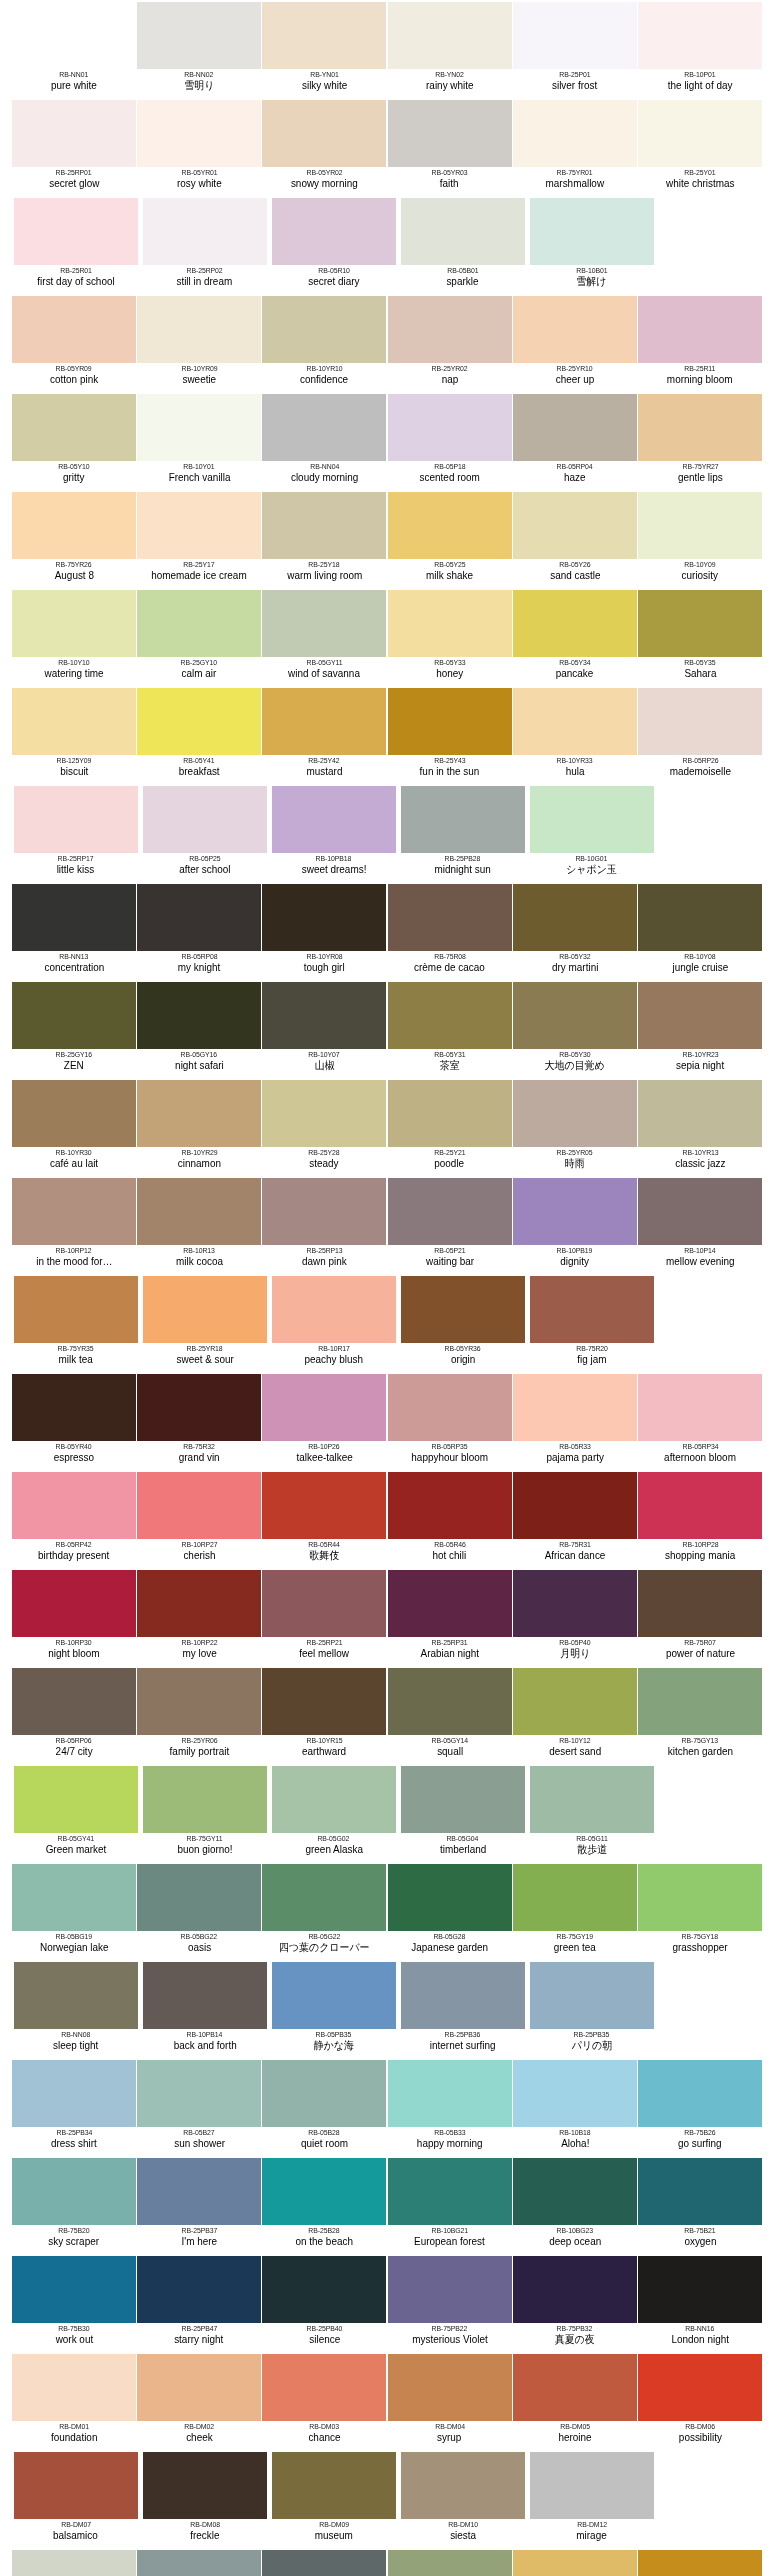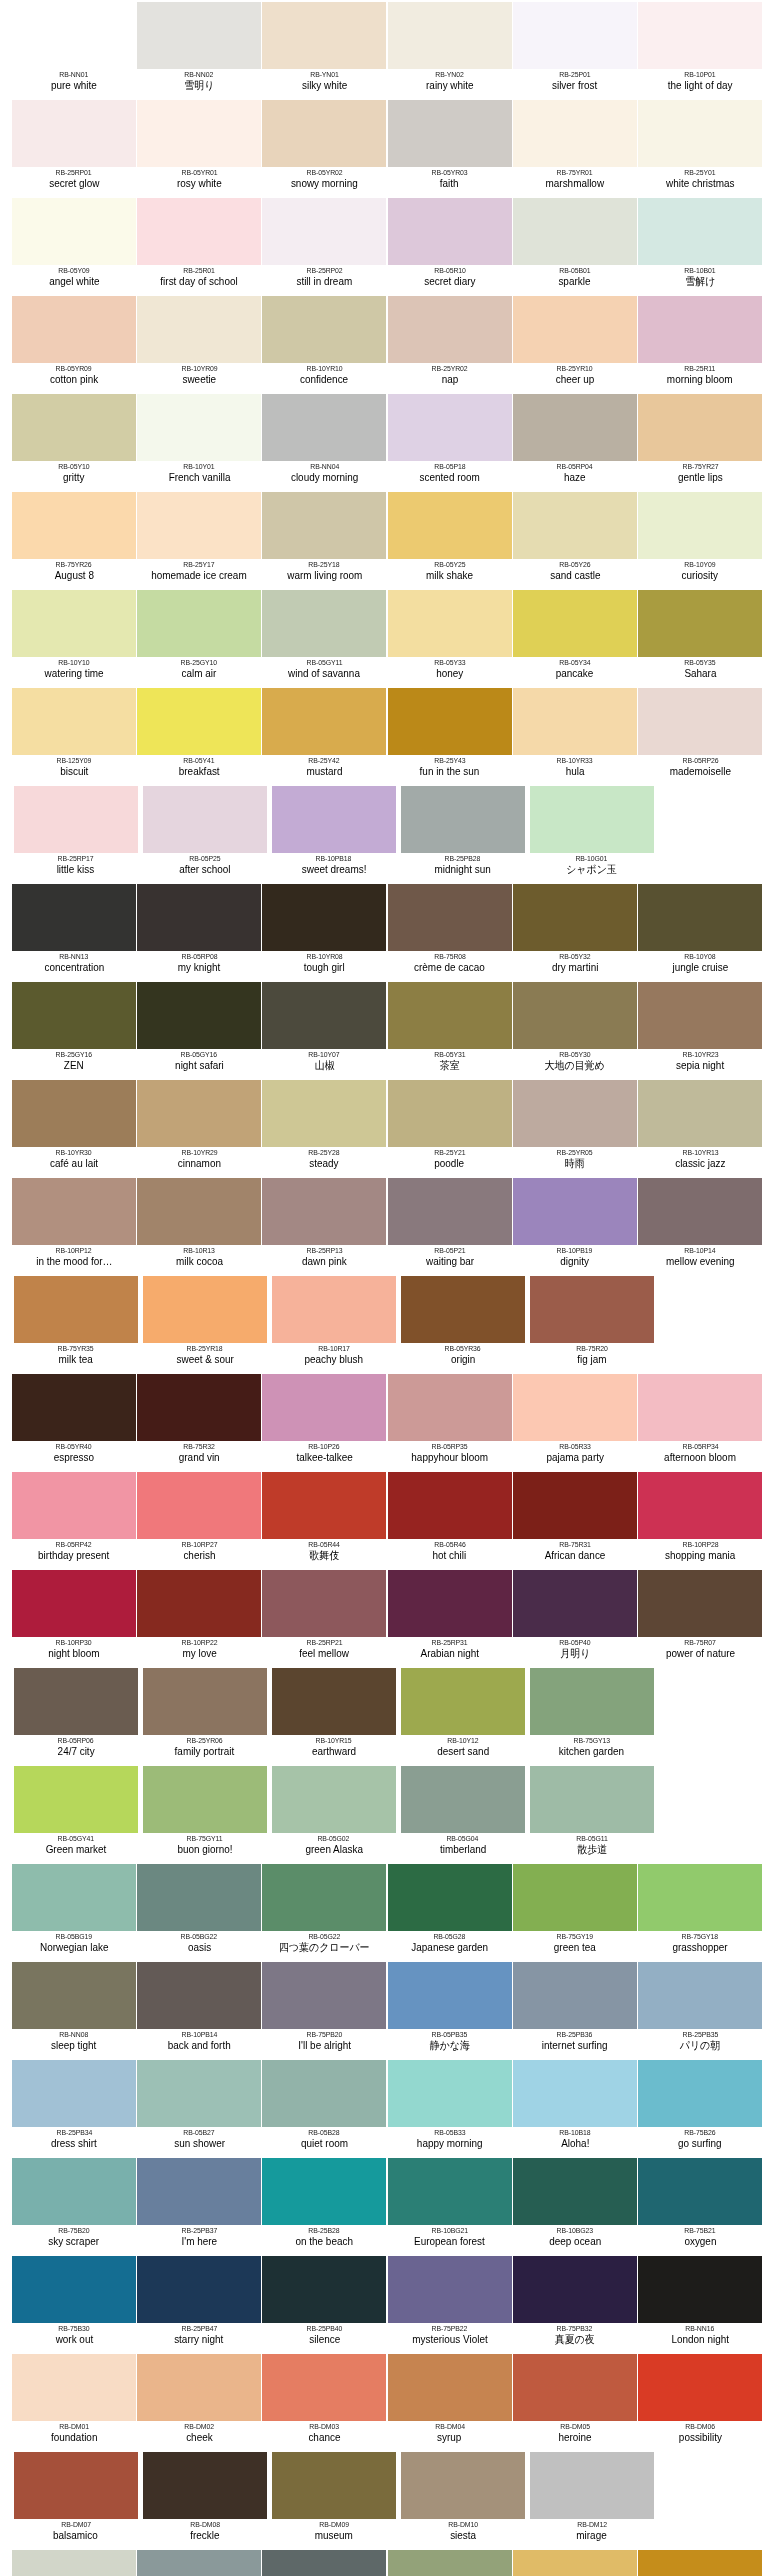--- a/index.html
+++ b/index.html
@@ -130,25 +130,20 @@
         <div class="swatch-name">marshmallow</div>
       </div>
       <div class="swatch-cell">
         <div class="swatch-chip" style="background: rgb(248, 244, 230);"></div>
         <div class="swatch-code">RB-25Y01</div>
         <div class="swatch-name">white christmas</div>
       </div>
     </div>
     <div class="swatch-row">
       <div class="swatch-cell">
-        <div class="swatch-chip" style="background: rgb(251, 250, 234);"></div>
-        <div class="swatch-code">RB-05Y09</div>
-        <div class="swatch-name">angel white</div>
-      </div>
-      <div class="swatch-cell">
         <div class="swatch-chip" style="background: rgb(251, 222, 225);"></div>
         <div class="swatch-code">RB-25R01</div>
         <div class="swatch-name">first day of school</div>
       </div>
       <div class="swatch-cell">
         <div class="swatch-chip" style="background: rgb(244, 237, 242);"></div>
         <div class="swatch-code">RB-25RP02</div>
         <div class="swatch-name">still in dream</div>
       </div>
       <div class="swatch-cell">
@@ -615,20 +610,25 @@
         <div class="swatch-chip" style="background: rgb(139, 116, 96);"></div>
         <div class="swatch-code">RB-25YR06</div>
         <div class="swatch-name">family portrait</div>
       </div>
       <div class="swatch-cell">
         <div class="swatch-chip" style="background: rgb(91, 69, 47);"></div>
         <div class="swatch-code">RB-10YR15</div>
         <div class="swatch-name">earthward</div>
       </div>
       <div class="swatch-cell">
+        <div class="swatch-chip" style="background: rgb(108, 106, 76);"></div>
+        <div class="swatch-code">RB-05GY14</div>
+        <div class="swatch-name">squall</div>
+      </div>
+      <div class="swatch-cell">
         <div class="swatch-chip" style="background: rgb(157, 169, 78);"></div>
         <div class="swatch-code">RB-10Y12</div>
         <div class="swatch-name">desert sand</div>
       </div>
       <div class="swatch-cell">
         <div class="swatch-chip" style="background: rgb(132, 163, 124);"></div>
         <div class="swatch-code">RB-75GY13</div>
         <div class="swatch-name">kitchen garden</div>
       </div>
     </div>
@@ -694,25 +694,20 @@
     <div class="swatch-row">
       <div class="swatch-cell">
         <div class="swatch-chip" style="background: rgb(121, 117, 95);"></div>
         <div class="swatch-code">RB-NN08</div>
         <div class="swatch-name">sleep tight</div>
       </div>
       <div class="swatch-cell">
         <div class="swatch-chip" style="background: rgb(99, 90, 86);"></div>
         <div class="swatch-code">RB-10PB14</div>
         <div class="swatch-name">back and forth</div>
-      </div>
-      <div class="swatch-cell">
-        <div class="swatch-chip" style="background: rgb(125, 119, 134);"></div>
-        <div class="swatch-code">RB-75PB20</div>
-        <div class="swatch-name">I'll be alright</div>
       </div>
       <div class="swatch-cell">
         <div class="swatch-chip" style="background: rgb(102, 147, 193);"></div>
         <div class="swatch-code">RB-05PB35</div>
         <div class="swatch-name">静かな海</div>
       </div>
       <div class="swatch-cell">
         <div class="swatch-chip" style="background: rgb(134, 149, 164);"></div>
         <div class="swatch-code">RB-25PB36</div>
         <div class="swatch-name">internet surfing</div>

